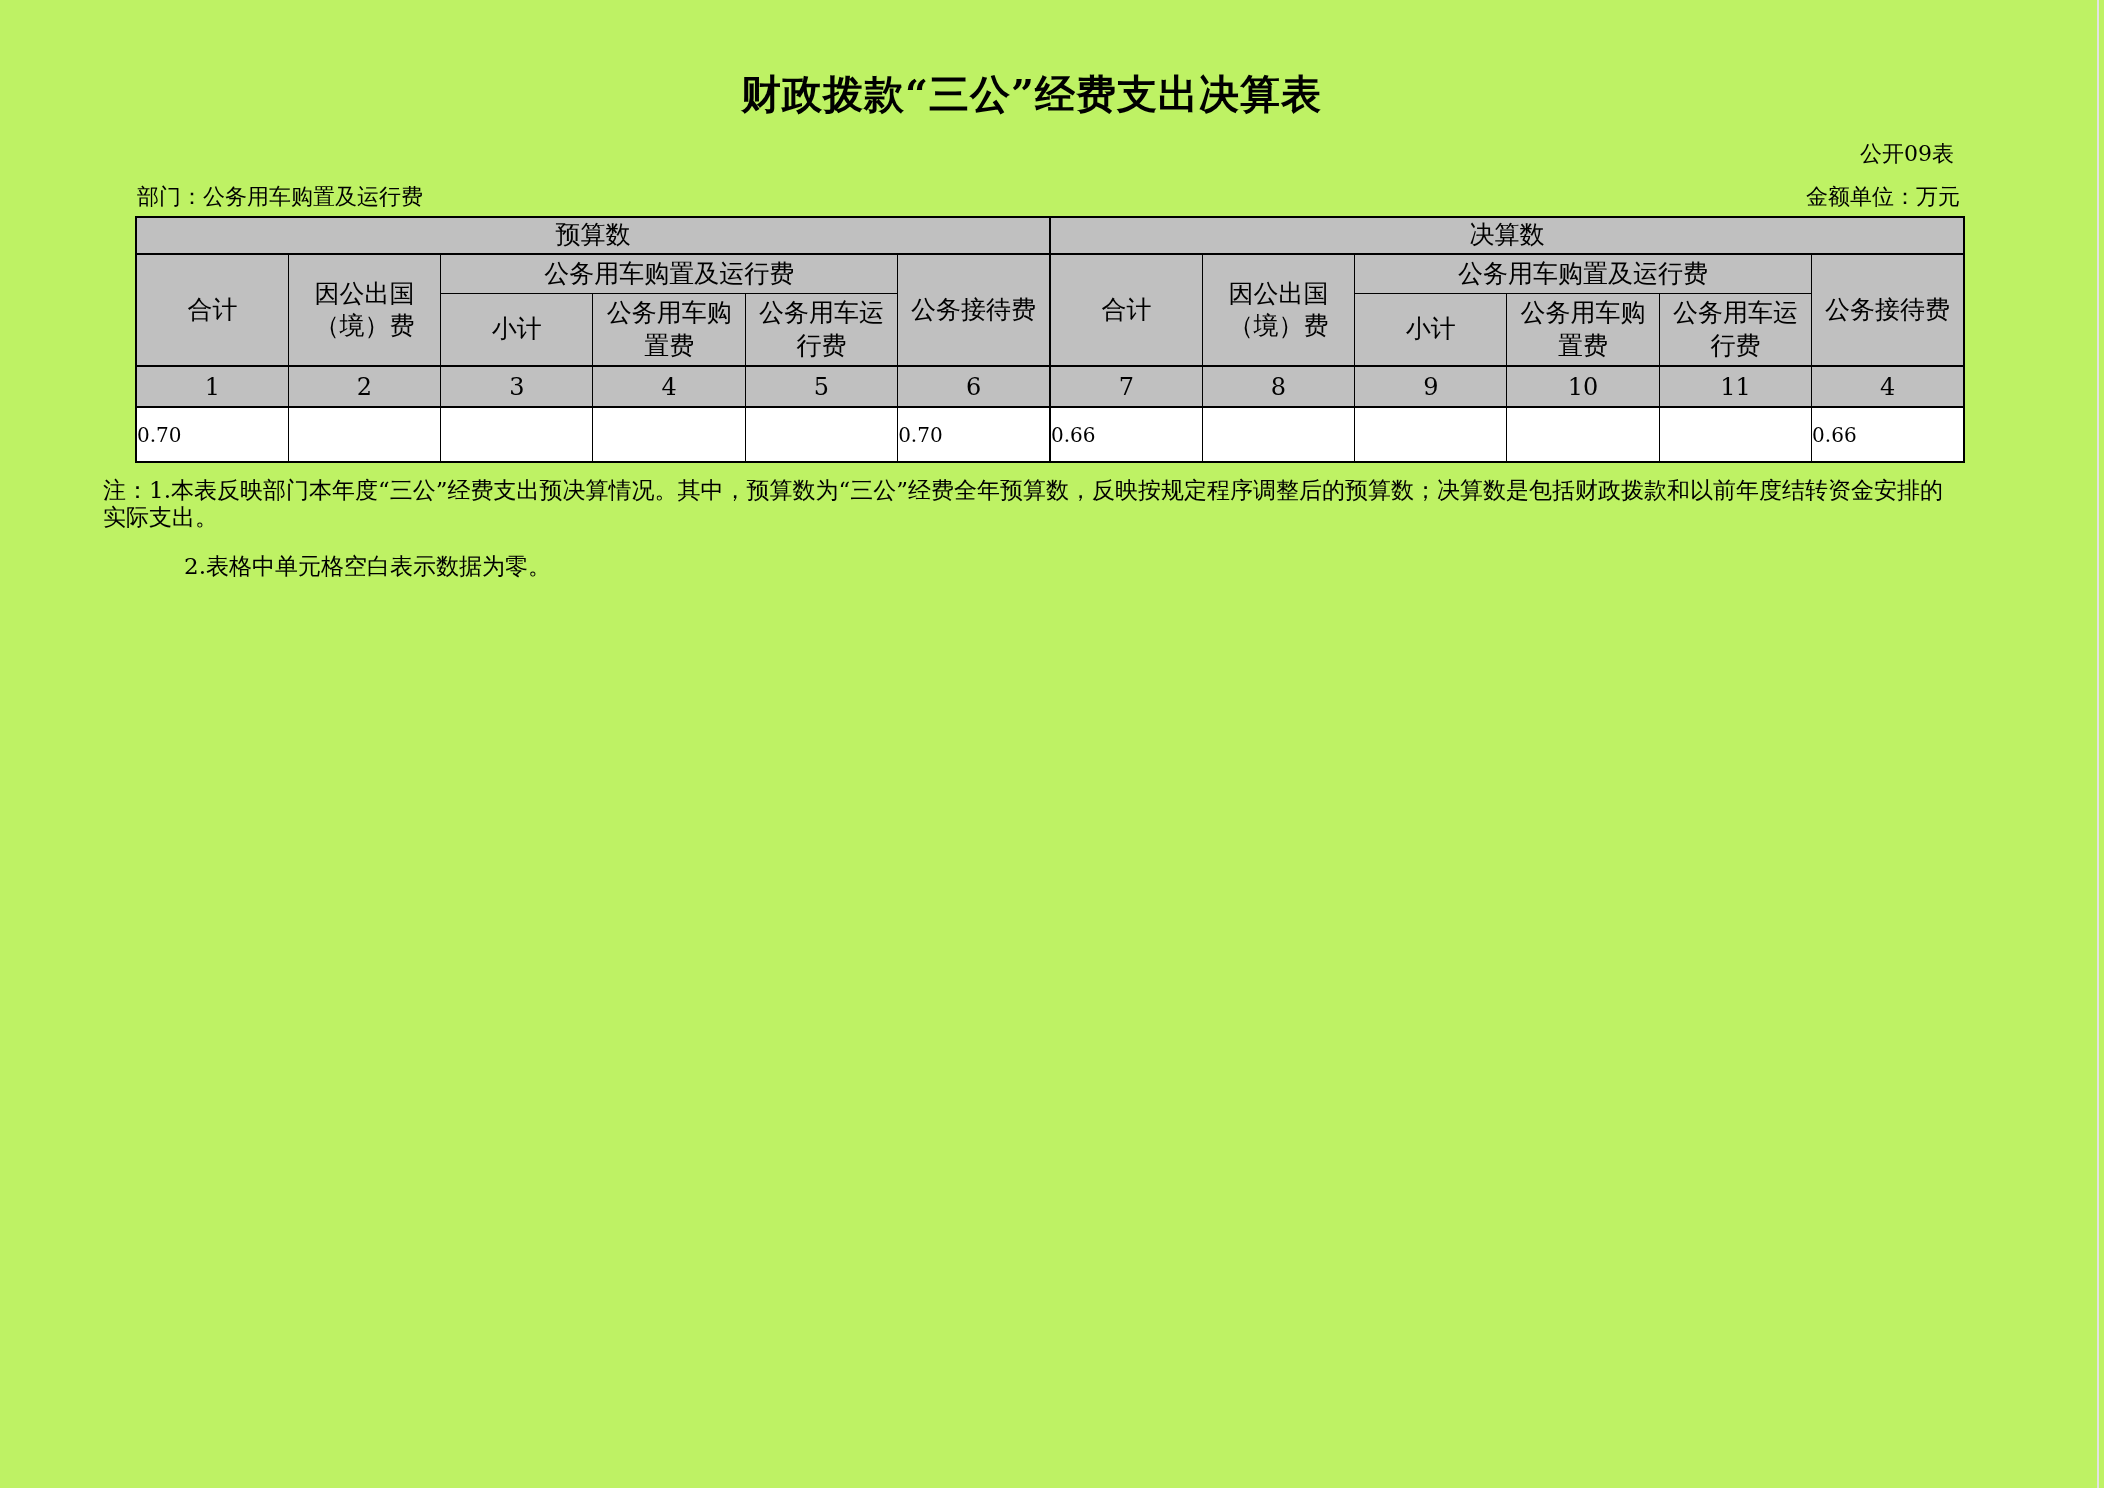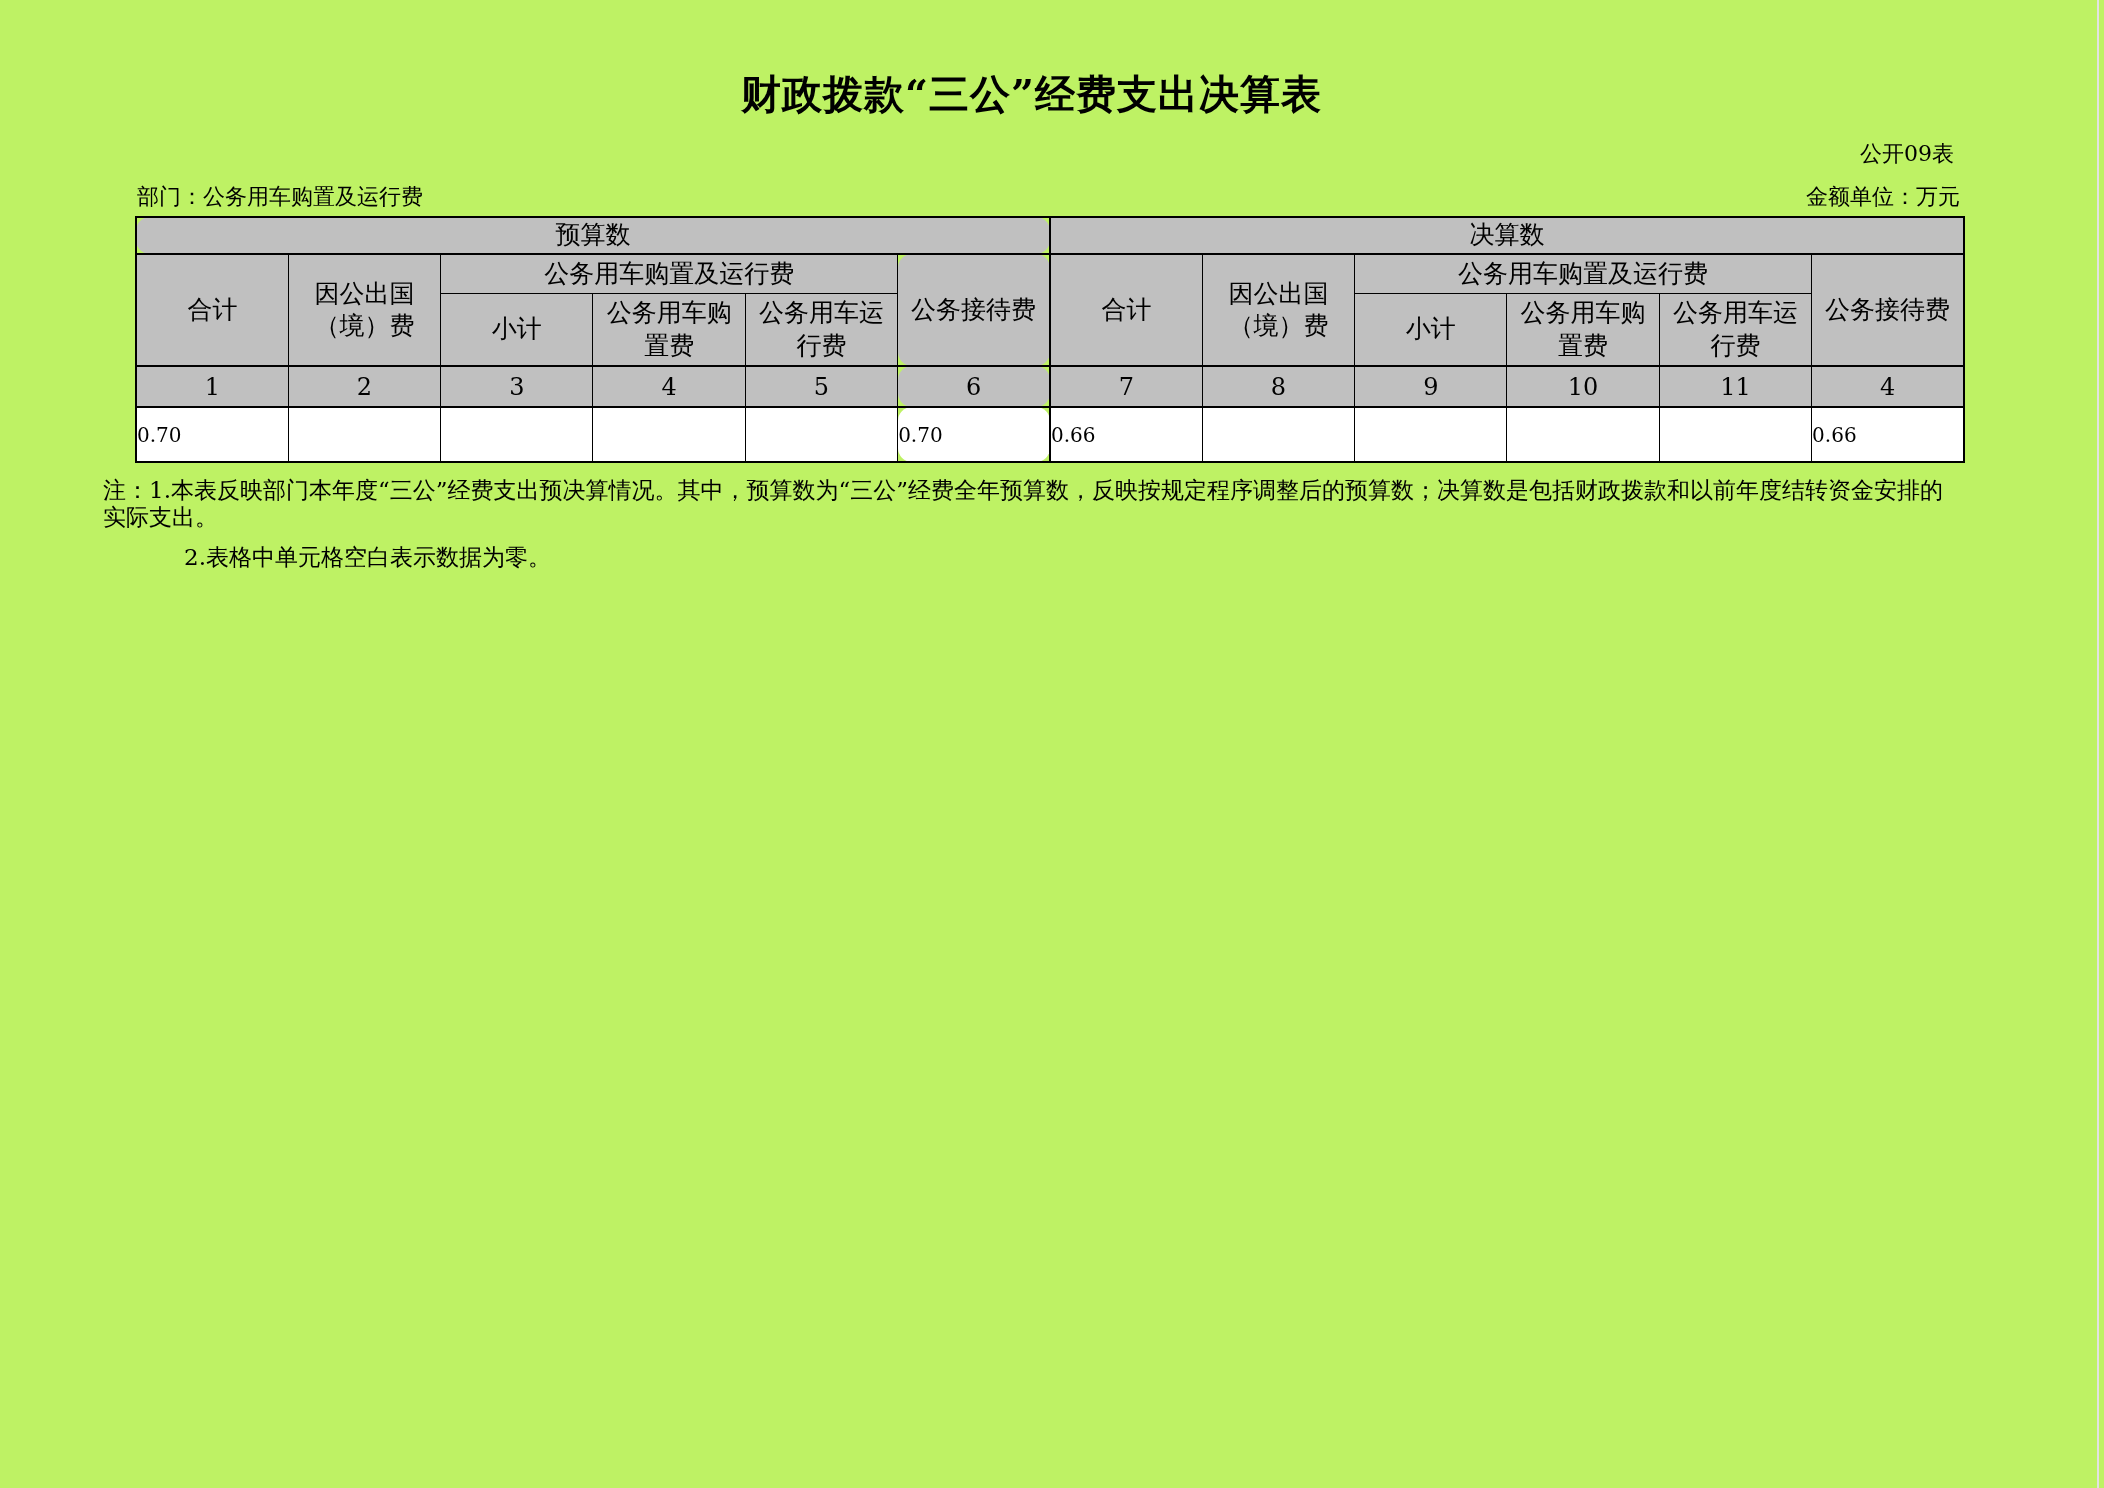--- a/index.html
+++ b/index.html
@@ -94,32 +94,32 @@
     font-size: 24px;
     border-top-width: 2px;
     border-bottom-width: 2px;
   }
   tr.row-values td {
     background: #ffffff;
     height: 53px;
     font-size: 20px;
     padding-right: 8px;
   }
-  .mid { border-right-width: 2px !important; border-radius: 14px; }
+  .mid { border-right-width: 2px !important; }
   .notes {
     position: absolute;
     left: 103px;
     top: 477px;
     width: 1858px;
     font-size: 23px;
     line-height: 27px;
     text-align: left;
   }
   .note-2 {
-    margin-top: 13px;
+    margin-top: 22px;
     padding-left: 81px;
   }
   .edge-line {
     position: absolute;
     left: 2097px;
     top: 0;
     width: 2px;
     height: 1488px;
     background: #e2e2e2;
   }

